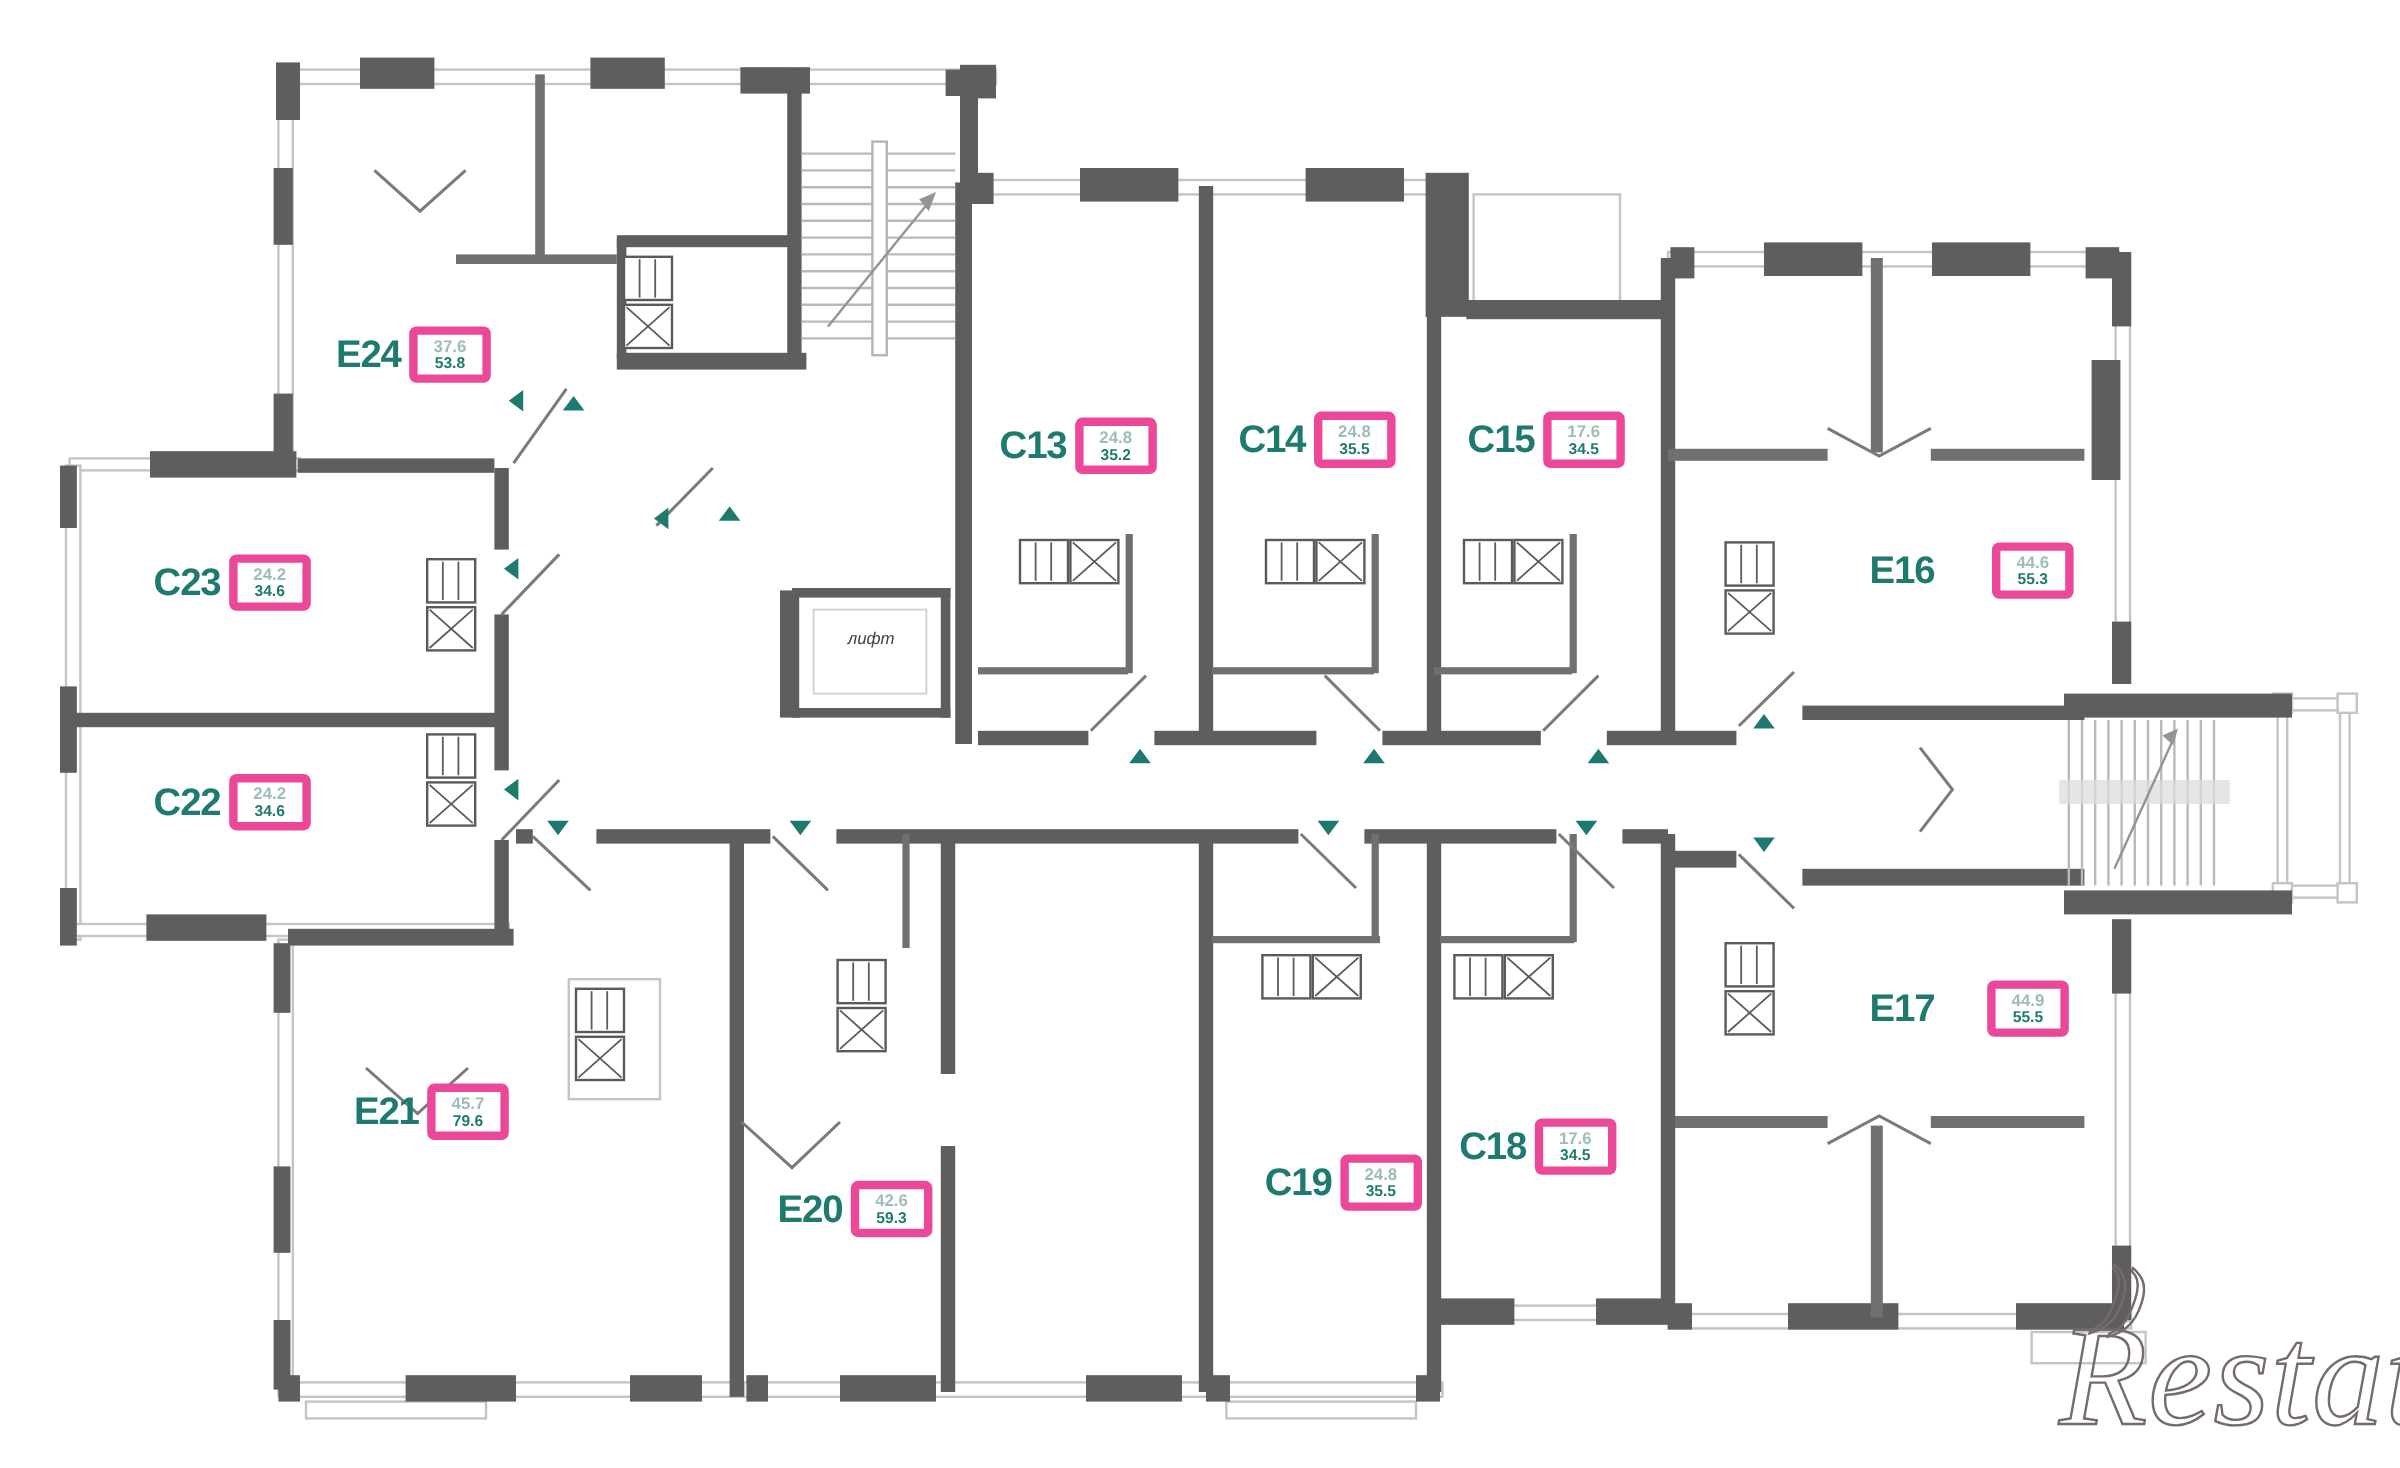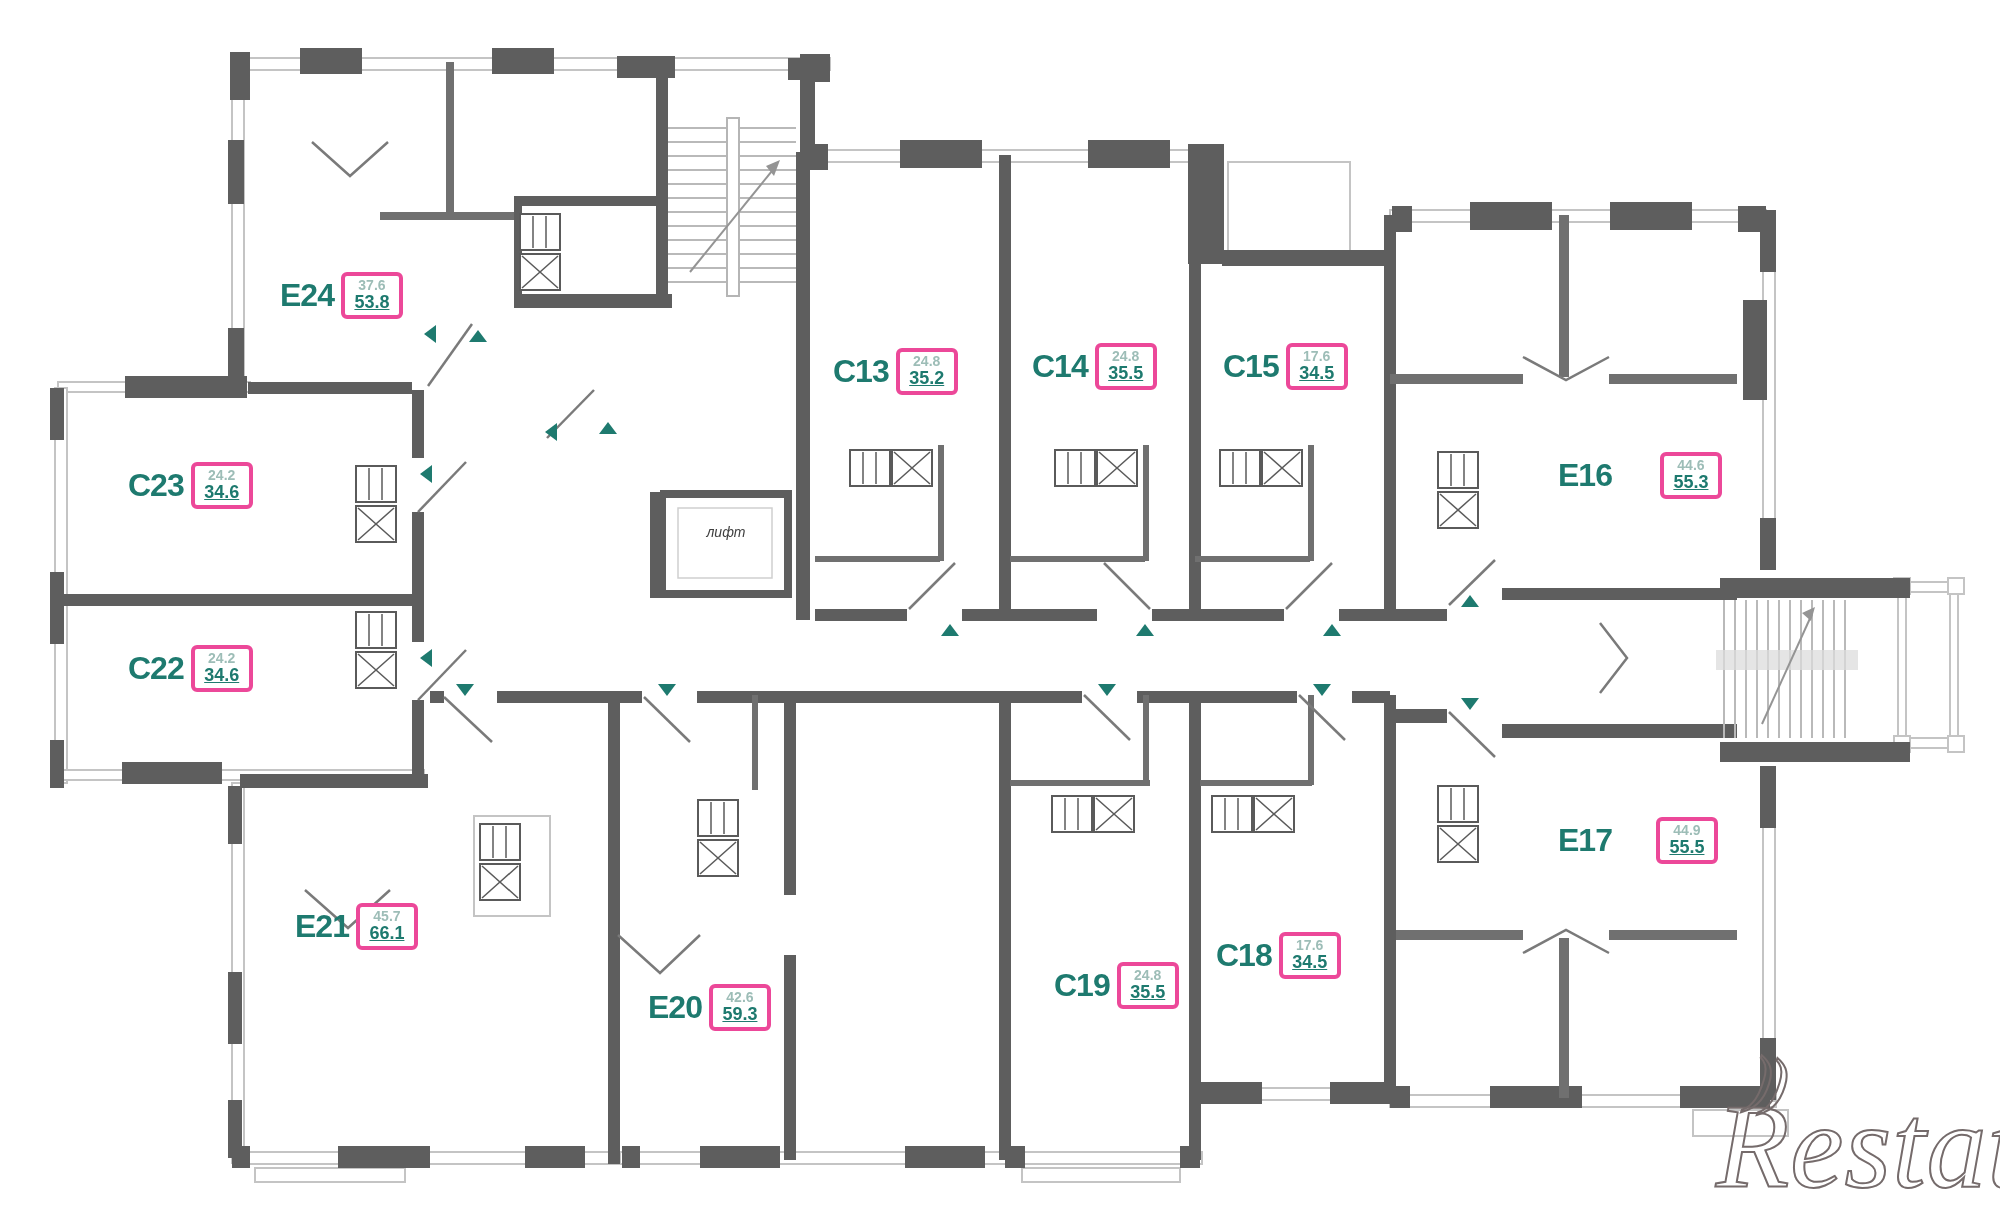--- a/index.html
+++ b/index.html
@@ -19,24 +19,24 @@
   .ap  { fill:#fff; stroke:#5a5a5a; stroke-width:2; }
   .apl { stroke:#5a5a5a; stroke-width:1.5; }
   .arrow { stroke:#949494; stroke-width:2; fill:none; }
   .ah  { fill:#949494; }
   .land { fill:#dcdcdc; opacity:.75; }
 
   
   .unit { position:absolute; display:flex; align-items:center; gap:7px; white-space:nowrap; }
   .uid  { font-size:32px; font-weight:bold; color:var(--teal); letter-spacing:-1px; }
   .ubox { display:flex; flex-direction:column; align-items:center; justify-content:center;
-          background:#fff; border:4px solid #ec4899; border-radius:6px; padding:2px 7px;
+          background:#fff; border:7px solid #ec4899; border-radius:6px; padding:2px 7px;
           line-height:1.08; min-width:40px; }
   .ua   { font-size:14px; font-weight:bold; color:#9dbdb7; }
-  .ub   { font-size:18px; font-weight:bold; color:var(--teal);text-decoration:underline; }
+  .ub   { font-size:13px; font-weight:bold; color:var(--teal); }
 
   .lift-label { position:absolute; left:676px; top:524px; width:100px; text-align:center;
           font-size:14px; font-style:italic; color:#404040; }
 
   .watermark { position:absolute; left:1716px; top:1078px; width:400px;
           font-family:"Liberation Serif", serif; font-style:italic; font-size:120px;
           color:transparent; -webkit-text-stroke:2px #756b6b; letter-spacing:1px; }
   .wm-swash { position:absolute; left:34px; top:-36px; font-size:66px;
           color:transparent; -webkit-text-stroke:2px #756b6b;
           transform:rotate(10deg); letter-spacing:-6px; }
@@ -339,21 +339,21 @@
         <span class="uid">C22</span>
         <span class="ubox">
           <span class="ua">24.2</span>
           <span class="ub">34.6</span>
         </span>
       </div>
       <div class="unit" style="left: 295px; top: 903px;">
         <span class="uid">E21</span>
         <span class="ubox">
           <span class="ua">45.7</span>
-          <span class="ub">66.1</span>
+          <span class="ub">79.6</span>
         </span>
       </div>
       <div class="unit" style="left: 648px; top: 958px; margin-top: 26px;">
         <span class="uid">E20</span>
         <span class="ubox">
           <span class="ua">42.6</span>
           <span class="ub">59.3</span>
         </span>
       </div>
       <div class="unit" style="left: 833px; top: 348px;">

